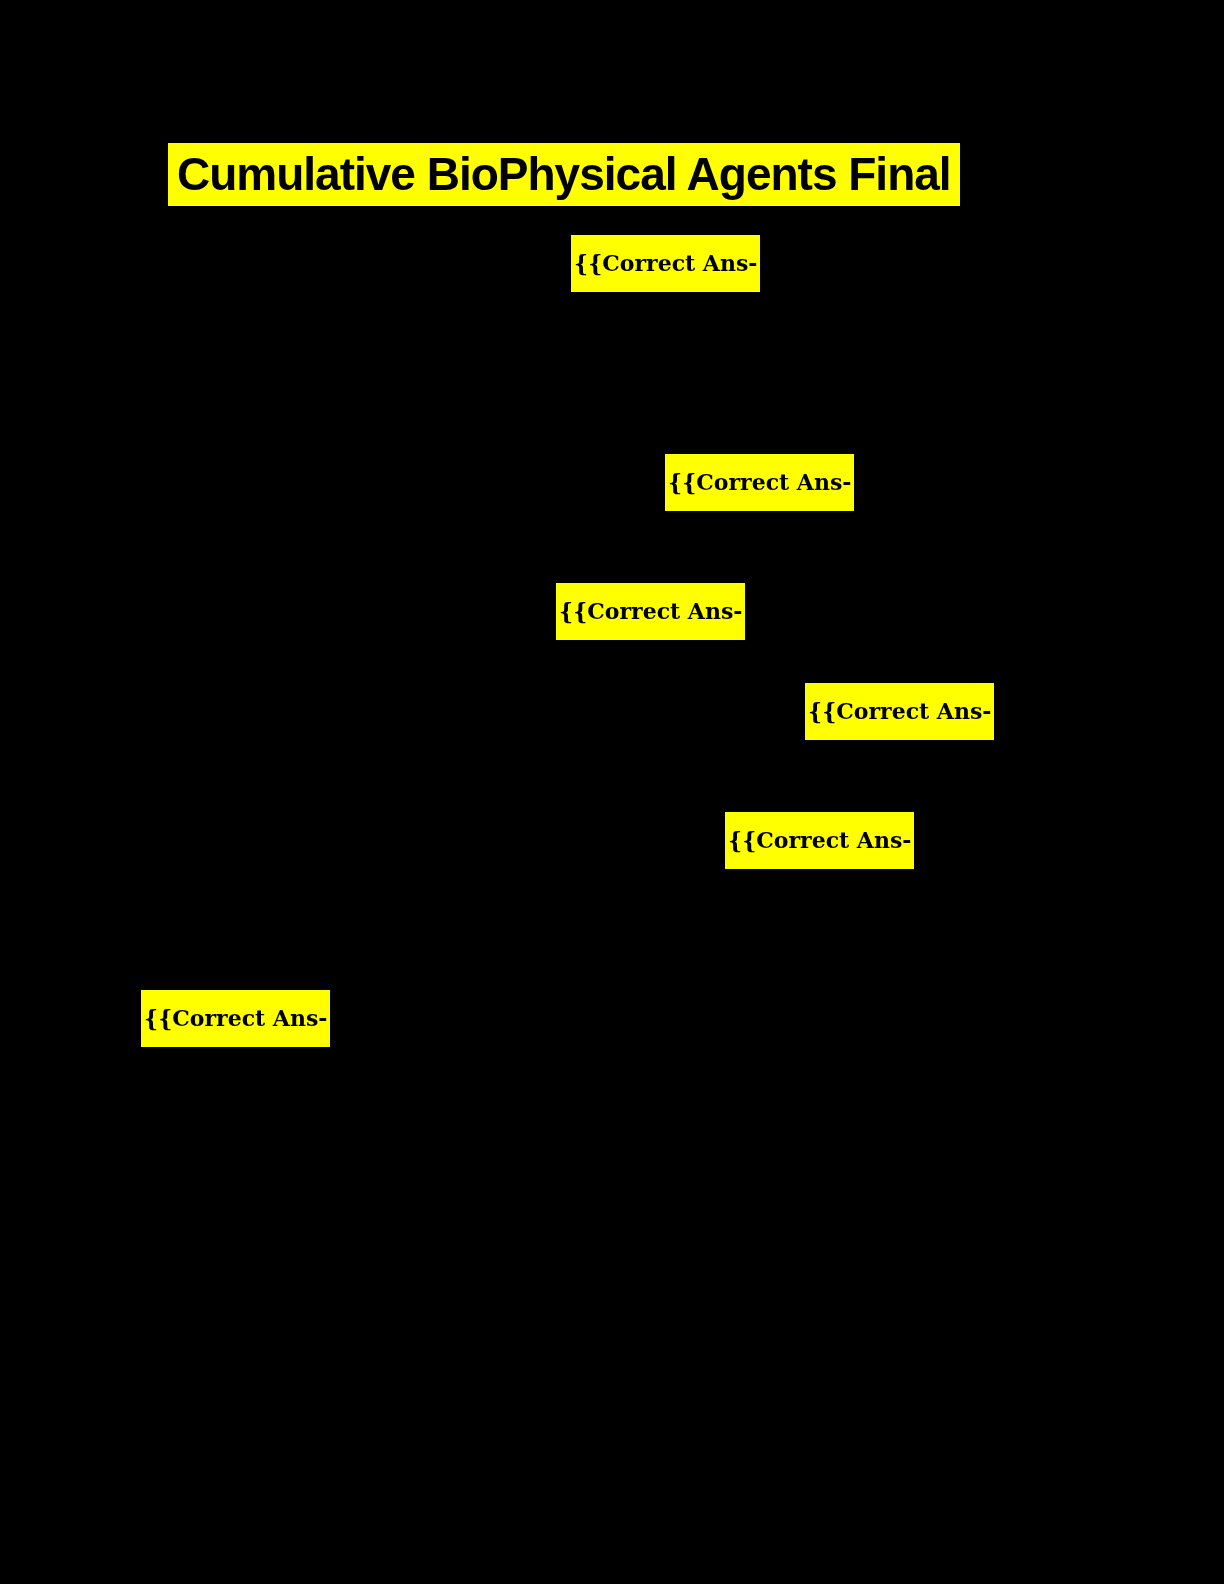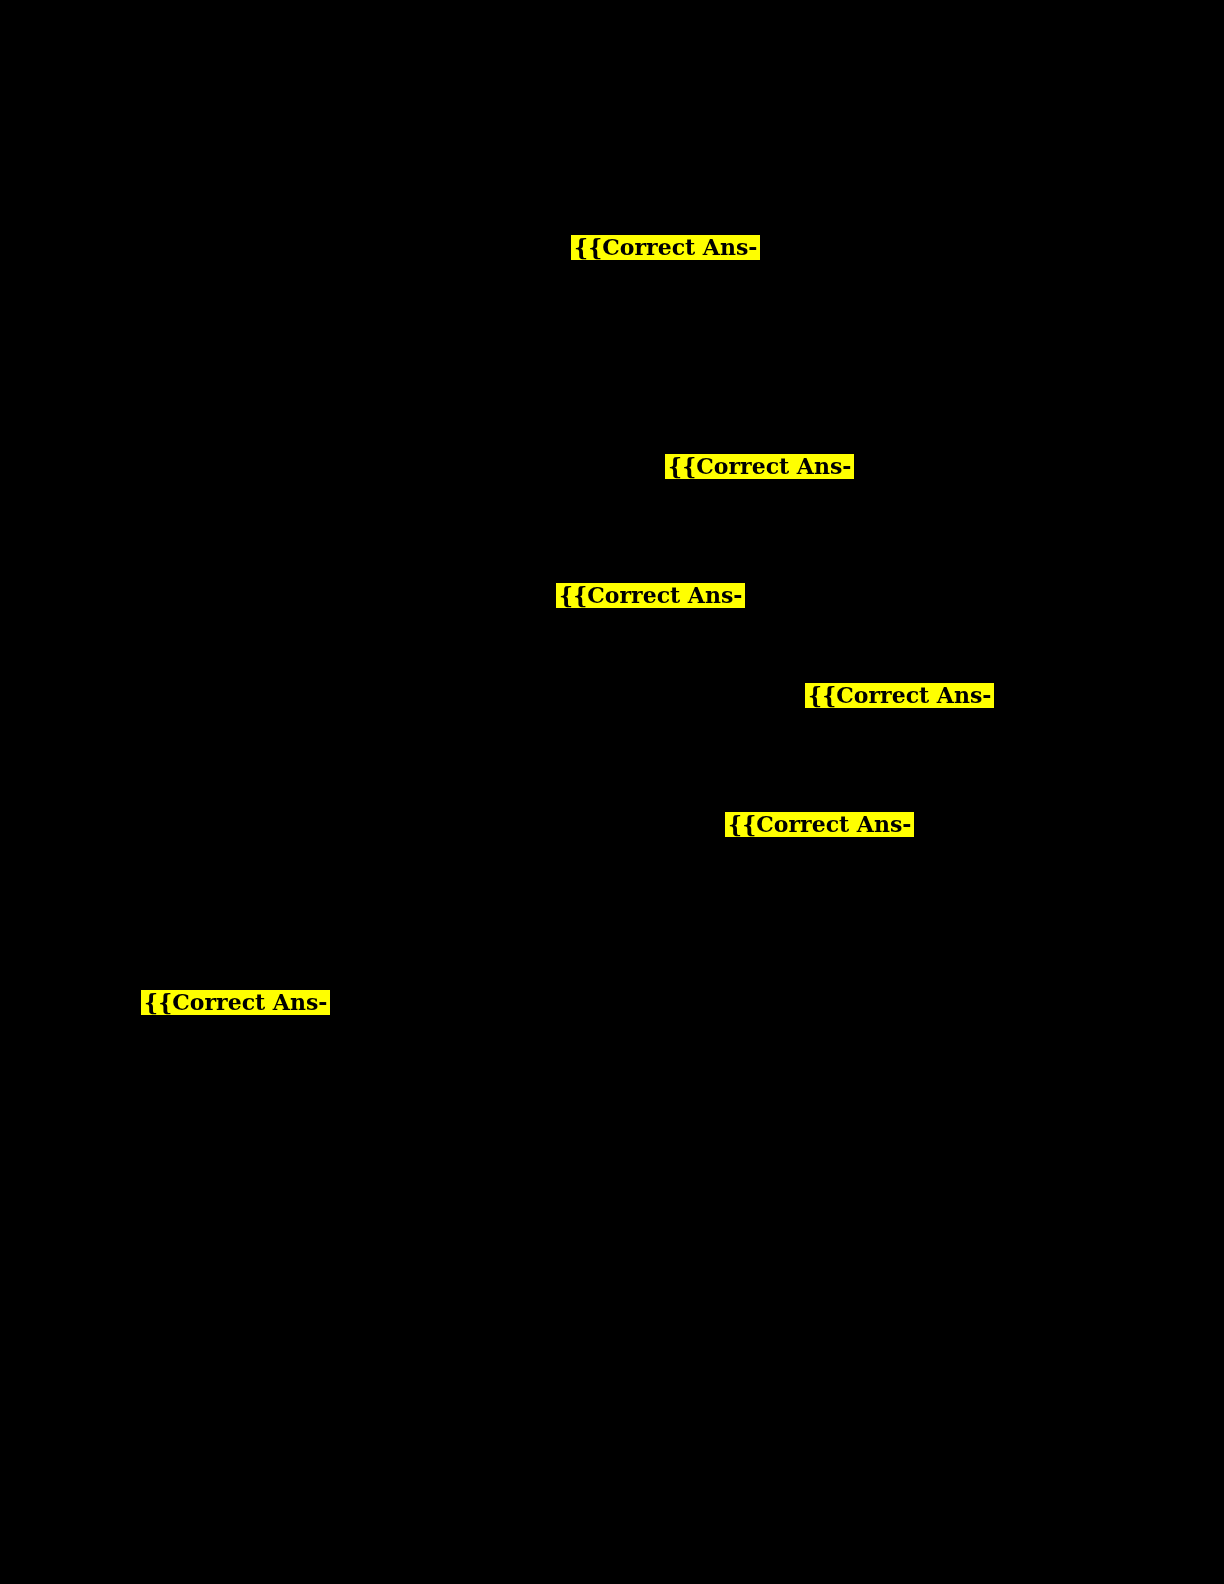--- a/index.html
+++ b/index.html
@@ -32,35 +32,36 @@
   }
   .frag {
     position: absolute;
     display: inline-block;
     background: #ffff00;
     color: #000000;
     font-family: "DejaVu Serif", "Liberation Serif", serif;
     font-weight: 700;
     font-size: 22px;
     line-height: 25px;
-    padding: 0 3px;
+    padding: 16px 3px;
     white-space: nowrap;
   }
   .f0 { left: 571px; top: 235px; }
   .f1 { left: 665px; top: 454px; }
   .f2 { left: 556px; top: 583px; }
   .f3 { left: 805px; top: 683px; }
   .f4 { left: 725px; top: 812px; }
   .f5 { left: 141px; top: 990px; }
 </style>
 </head>
 <body>
 
 <div class="page">
 
+  <div class="doc-title">Cumulative BioPhysical Agents Final</div>
 
   <span class="frag f0">{{Correct Ans-</span>
 
   <span class="frag f1">{{Correct Ans-</span>
 
   <span class="frag f2">{{Correct Ans-</span>
 
   <span class="frag f3">{{Correct Ans-</span>
 
   <span class="frag f4">{{Correct Ans-</span>

